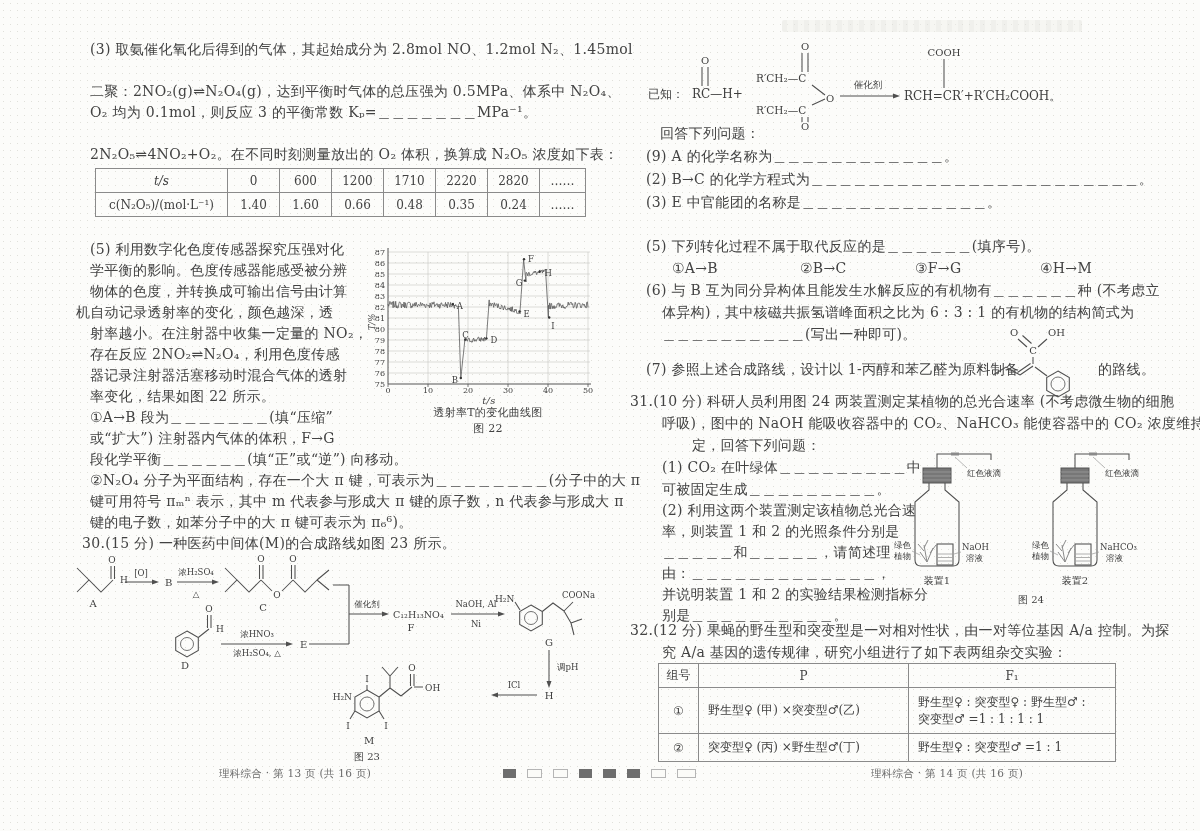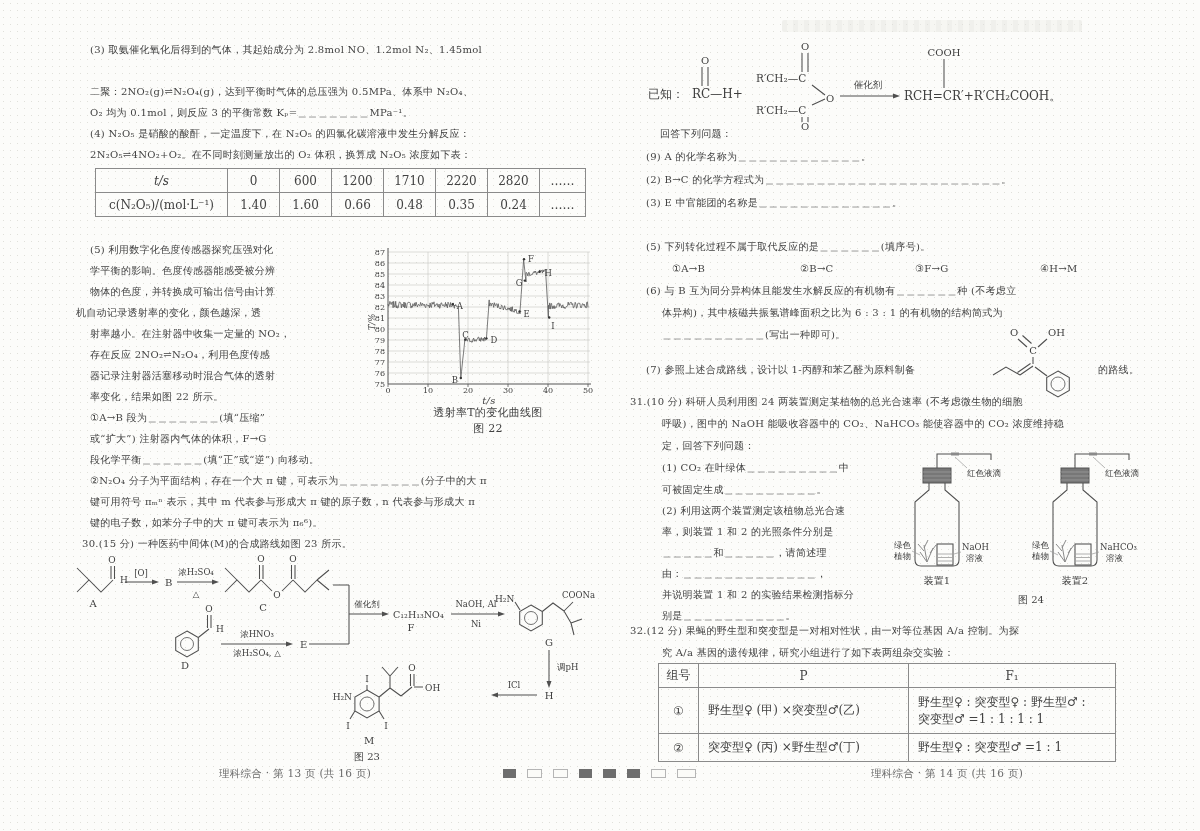--- a/index.html
+++ b/index.html
@@ -4,21 +4,21 @@
 <style>
   html,body{margin:0;padding:0;background:#e8e8e4;}
   .page{
     position:relative;width:1200px;height:831px;margin:0 auto;overflow:hidden;
     background-color:#fcfcfa;
     background-image:radial-gradient(#e0e0da 0.7px, transparent 0.85px);
     background-size:7px 7px;
     font-family:"DejaVu Serif","Liberation Serif",serif;
     color:#424242;
   }
-  .tl{position:absolute;font-size:10px;line-height:15px;white-space:nowrap;letter-spacing:0.3px;color:#424242;}
+  .tl{position:absolute;font-size:14px;line-height:15px;white-space:nowrap;letter-spacing:0.3px;color:#424242;}
   .ctr{text-align:center;}
   .ital{font-style:italic;}
   .foot{font-size:10.5px;color:#6a6a6a;}
   .dtable{position:absolute;border-collapse:collapse;table-layout:fixed;font-size:12px;color:#424242;}
   .dtable td{border:1px solid #8a8a8a;text-align:center;padding:0 2px;vertical-align:middle;}
   .t32 td.pcell{text-align:left;padding-left:9px;}
   .t32 td.fcell{text-align:left;padding-left:9px;line-height:17px;}
   svg{position:absolute;overflow:visible;font-family:inherit;}
   svg text{fill:#3e3e3e;}
   .bk{stroke:#4f4f4f;fill:none;stroke-width:1.05px;}
@@ -36,21 +36,20 @@
 </head>
 <body>
 
 <div class="page">
 
   <div class="wmark"></div>
 
   <div class="tl" style="left:90px;top:42px">(3) 取氨催化氧化后得到的气体，其起始成分为 2.8mol NO、1.2mol N₂、1.45mol</div>
   <div class="tl" style="left:90px;top:84px">二聚：2NO₂(g)⇌N₂O₄(g)，达到平衡时气体的总压强为 0.5MPa、体系中 N₂O₄、</div>
   <div class="tl" style="left:90px;top:105px">O₂ 均为 0.1mol，则反应 3 的平衡常数 Kₚ=＿＿＿＿＿＿＿MPa⁻¹。</div>
-  <div class="tl" style="left:90px;top:126px">(4) N₂O₅ 是硝酸的酸酐，一定温度下，在 N₂O₅ 的四氯化碳溶液中发生分解反应：</div>
   <div class="tl" style="left:90px;top:147px">2N₂O₅⇌4NO₂+O₂。在不同时刻测量放出的 O₂ 体积，换算成 N₂O₅ 浓度如下表：</div>
 
   <table class="dtable" style="left:95px;top:168px;width:490px">
     <colgroup>
         <col style="width:132px">
         <col style="width:52px">
         <col style="width:52px">
         <col style="width:52px">
         <col style="width:52px">
         <col style="width:52px">
@@ -301,21 +300,21 @@
     <path class="bk" d="M47,35 V42"></path>
     <path class="bk" d="M47,44 L34,53 M44.5,41.5 L31.5,50.5"></path>
     <path class="bk" d="M34,53 L20,45 L7,53"></path>
     <path class="bk" d="M49,45 L61,54"></path>
     <polygon class="bk" points="72,49 83.3,55.5 83.3,68.5 72,75 60.7,68.5 60.7,55.5"></polygon>
     <circle class="bk" cx="72" cy="62" r="7" style="stroke-width:.8"></circle>
   </svg>
 
   <div class="tl" style="left:630px;top:394px">31.(10 分) 科研人员利用图 24 两装置测定某植物的总光合速率 (不考虑微生物的细胞</div>
   <div class="tl" style="left:662px;top:416px">呼吸)，图中的 NaOH 能吸收容器中的 CO₂、NaHCO₃ 能使容器中的 CO₂ 浓度维持稳</div>
-  <div class="tl" style="left:662px;top:438px">定，回答下列问题：</div>
+  <div class="tl" style="left:692px;top:438px">定，回答下列问题：</div>
   <div class="tl" style="left:662px;top:460px">(1) CO₂ 在叶绿体＿＿＿＿＿＿＿＿＿中</div>
   <div class="tl" style="left:662px;top:482px">可被固定生成＿＿＿＿＿＿＿＿＿。</div>
   <div class="tl" style="left:662px;top:503px">(2) 利用这两个装置测定该植物总光合速</div>
   <div class="tl" style="left:662px;top:524px">率，则装置 1 和 2 的光照条件分别是</div>
   <div class="tl" style="left:662px;top:545px">＿＿＿＿＿和＿＿＿＿＿，请简述理</div>
   <div class="tl" style="left:662px;top:566px">由：＿＿＿＿＿＿＿＿＿＿＿＿＿，</div>
   <div class="tl" style="left:662px;top:587px">并说明装置 1 和 2 的实验结果检测指标分</div>
   <div class="tl" style="left:662px;top:608px">别是＿＿＿＿＿＿＿＿＿＿。</div>
 
   <svg viewBox="0 0 295 158" style="left:883px;top:448px;width:295px;height:158px">

